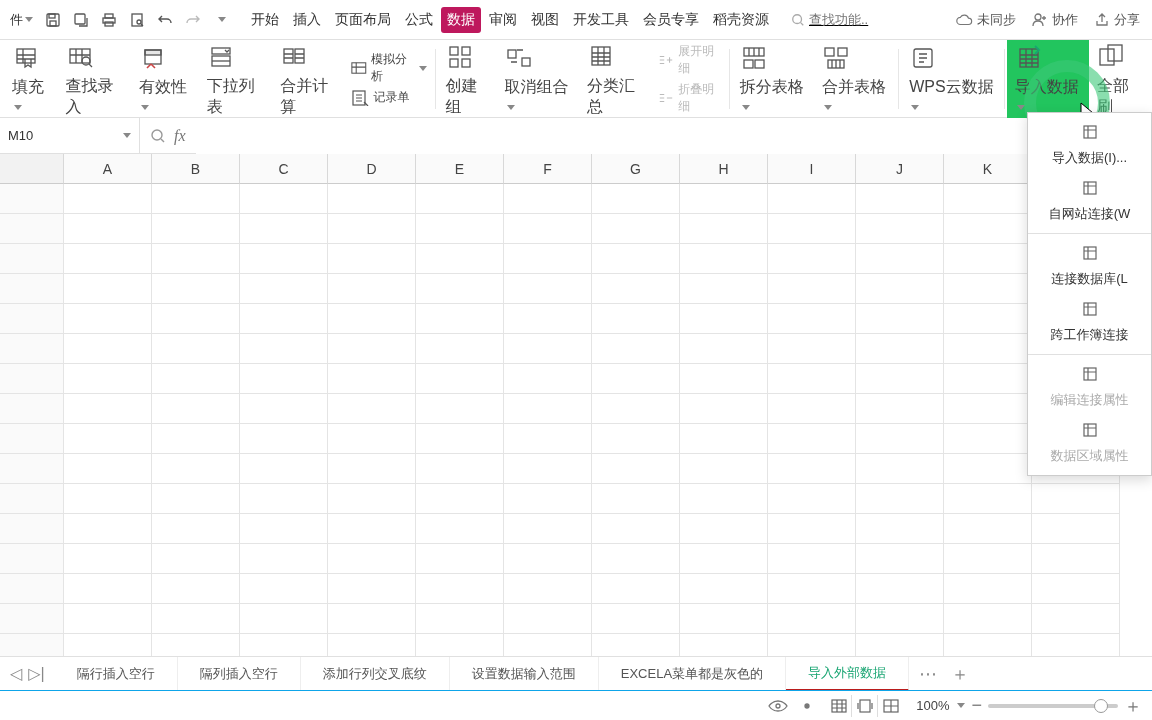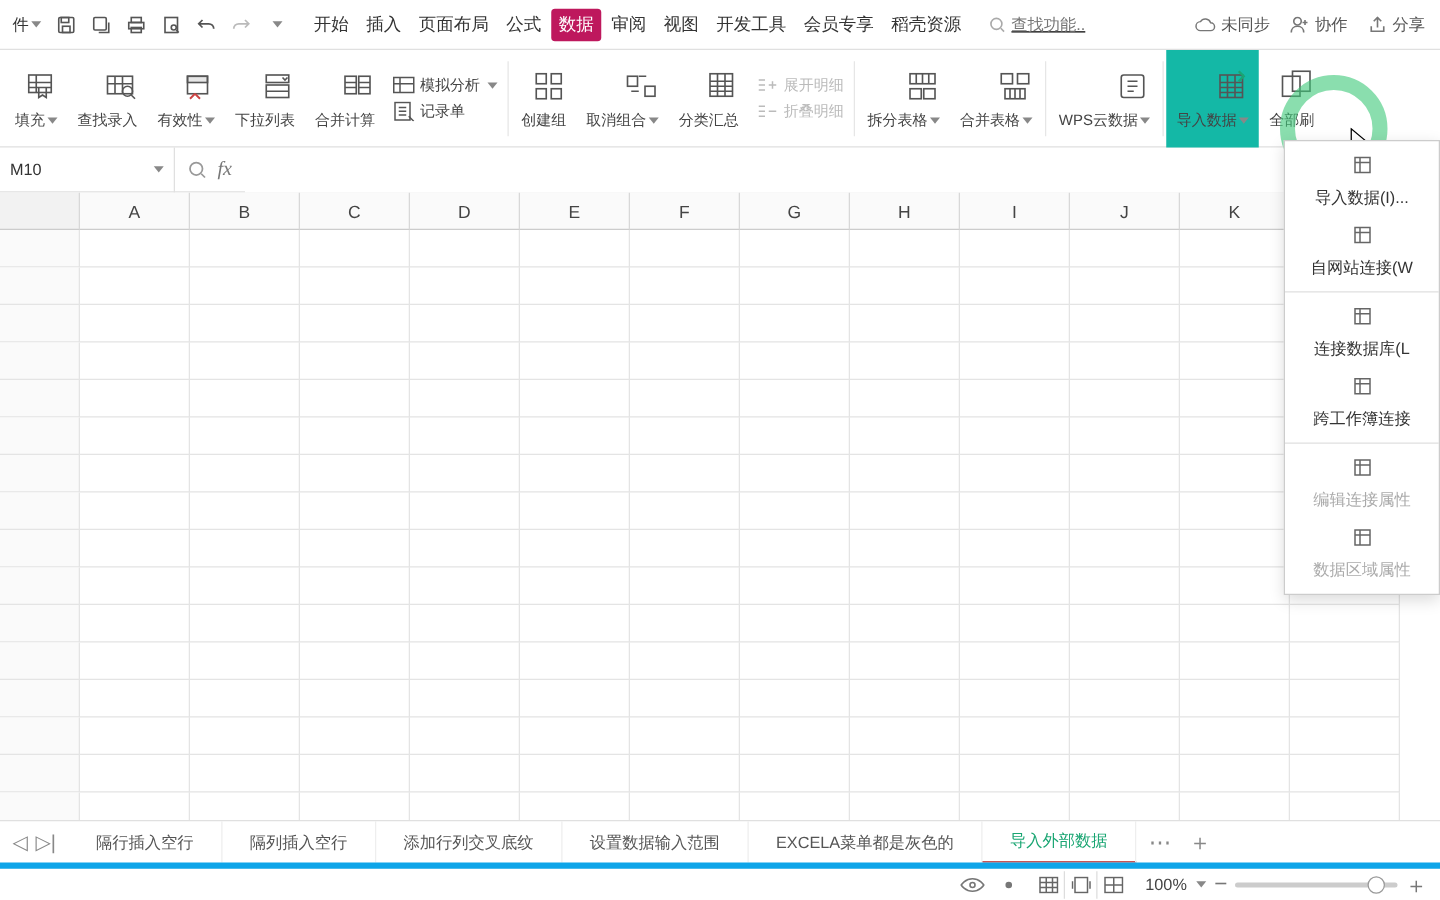--- a/index.html
+++ b/index.html
@@ -10,21 +10,21 @@
 .file-drop { font-size:13px; color:#333; padding:2px 4px; display:flex; align-items:center; }
 .tabs { display:flex; gap:2px; margin-left:8px; }
 .tab { font-size:14px; color:#333; padding:4px 6px; cursor:pointer; }
 .tab.active { background:#be185d; color:#fff; border-radius:3px; }
 .search-wrap { display:flex; align-items:center; gap:4px; color:#aaa; font-size:13px; margin-left:12px; flex:1; }
 .search-wrap input { border:none; outline:none; font-size:13px; width:100px;text-decoration:underline; }
 .right-actions { display:flex; align-items:flex-end; gap:16px; margin-right:6px; }
 .ract { display:flex; align-items:center; gap:4px; font-size:13px; color:#555; }
 
 .ribbon { height:78px; display:flex; align-items:center; padding:0 4px; border-bottom:1px solid #e0e0e0; position:relative; }
-.rgroup { display:flex; flex-direction:column; align-items:flex-end; justify-content:center; padding:0 8px; gap:2px; color:#444; font-size:12px; height:78px; }
+.rgroup { display:flex; flex-direction:column; align-items:flex-start; justify-content:center; padding:0 8px; gap:2px; color:#444; font-size:16px; height:78px; }
 .rgroup .ic { height:34px; display:flex; align-items:center; justify-content:center; color:#555; }
 .rcol { display:flex; flex-direction:column; justify-content:center; gap:4px; padding:0 6px; }
 .row-item { display:flex; align-items:center; gap:4px; font-size:12px; color:#444; }
 .sep { width:1px; height:60px; background:#e6e6e6; margin:0 2px; }
 .highlight-ring { position:absolute; right:42px; top:20px; width:86px; height:86px; border:12px solid rgba(60,200,120,.6); border-radius:50%; pointer-events:none; z-index:50; }
 
 .fxrow { height:36px; display:flex; align-items:center; border-bottom:1px solid #e0e0e0; }
 .namebox { width:140px; height:36px; display:flex; align-items:center; justify-content:space-between; padding:0 8px; border-right:1px solid #e0e0e0; font-size:13px; color:#333; }
 .fxicons { display:flex; align-items:center; gap:8px; padding:0 10px; color:#888; }
 .fxbar { flex:1; height:36px; }
@@ -45,21 +45,21 @@
 .dd-sep { height:1px; background:#e0e0e0; margin:4px 0; }
 .dd-ic { width:18px; height:18px; display:flex; align-items:center; justify-content:center; color:#666; }
 
 .sheetbar { position:absolute; bottom:30px; left:0; right:0; height:34px; border-top:1px solid #e0e0e0; display:flex; align-items:center; background:#fff; }
 .sb-nav { display:flex; gap:6px; padding:0 10px; color:#888; }
 .sheet-tabs { display:flex; height:34px; align-items:stretch; }
 .stab { padding:0 22px; display:flex; align-items:center; font-size:13px; color:#555; border-right:1px solid #eee; cursor:pointer; }
 .stab.active { color:#19a572; border-bottom:2px solid #b91c1c; }
 .sb-actions { display:flex; align-items:center; gap:14px; padding:0 10px; color:#888; font-size:18px; }
 
-.statusbar { position:absolute; bottom:0; left:0; right:0; height:30px; border-top:5px solid #0ea5e9; display:flex; align-items:center; justify-content:flex-end; gap:12px; padding:0 10px; background:#fff; }
+.statusbar { position:absolute; bottom:0; left:0; right:0; height:30px; border-top:1px solid #0ea5e9; display:flex; align-items:center; justify-content:flex-end; gap:12px; padding:0 10px; background:#fff; }
 .view-btn { width:26px; height:22px; display:flex; align-items:center; justify-content:center; border-right:1px solid #ddd; color:#666; }
 .zoom { display:flex; align-items:center; gap:6px; font-size:13px; color:#444; }
 .slider { width:130px; height:4px; background:#ccc; position:relative; border-radius:2px; }
 .slider .thumb { position:absolute; right:10px; top:-5px; width:14px; height:14px; background:#fff; border:1px solid #999; border-radius:50%; }
 
 .caret-d { display:inline-block; width:0; height:0; border-left:4px solid transparent; border-right:4px solid transparent; border-top:5px solid #888; margin-left:2px; vertical-align:middle; }
 svg { display:block; }
 </style>
 </head>
 <body>
@@ -297,21 +297,21 @@
   <div class="rgroup">
     <div class="ic">
         <svg width="28" height="28" viewBox="0 0 28 28" fill="none" stroke="#555" stroke-width="1.3">
           <rect x="5" y="5" width="18" height="18" rx="2"></rect>
           <path d="M10 10h8M10 14h8M10 18h5"></path>
         </svg>
       </div>
     <div><span>WPS云数据</span><span class="caret-d"></span></div>
   </div>
   <div class="sep"></div>
-  <div class="rgroup" style="background:#14b8a6">
+  <div class="rgroup" style="background:#22c55e">
     <div class="ic">
         <svg width="28" height="28" viewBox="0 0 28 28" fill="none" stroke="#555" stroke-width="1.3">
           <rect x="5" y="5" width="18" height="18"></rect>
           <path d="M5 11h18M5 15h18M5 19h18M11 5v18M17 5v18"></path>
           <path d="M20 2l4 4-4 4" stroke="#19a572" stroke-width="1.8"></path>
         </svg>
       </div>
     <div><span>导入数据</span><span class="caret-d"></span></div>
   </div>
   <div class="rgroup">

